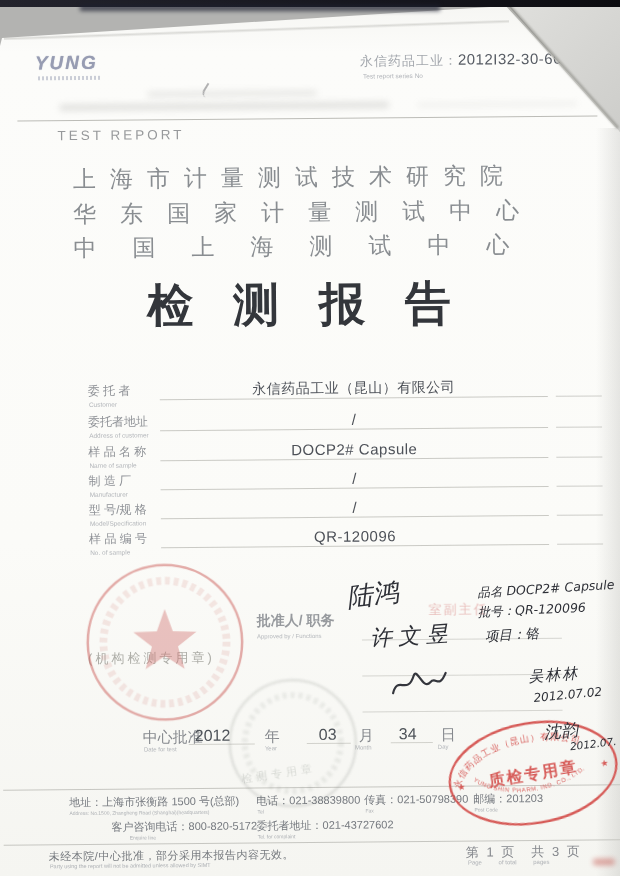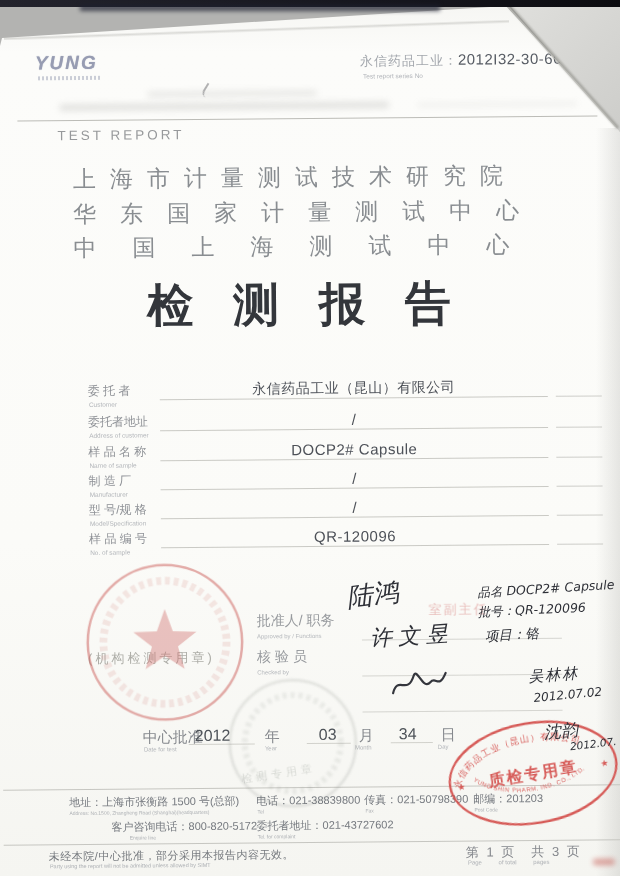--- a/index.html
+++ b/index.html
@@ -52,21 +52,21 @@
   
   .field{position:absolute;left:88px;width:515px;height:28px;}
   .field .flabel{position:absolute;left:0;top:0;font-size:12px;color:#8f9297;white-space:nowrap;text-align:right;}
   .field .fsub{position:absolute;left:1px;top:18px;font-size:6.5px;color:#b4b7bb;white-space:nowrap;}
   .field .fline{position:absolute;left:72px;top:17px;width:388px;border-bottom:1px solid rgba(170,170,164,.6);}
   .field .fstub{position:absolute;left:468px;top:17px;width:46px;border-bottom:1px solid rgba(170,170,164,.55);}
   .field .fvalue{position:absolute;left:72px;top:-1px;width:388px;text-align:center;font-size:15px;color:#4d5158;letter-spacing:.5px;}
 
   
   .siglabel{position:absolute;left:255px;width:86px;}
-  .siglabel .main{display:flex;justify-content:space-between;font-size:14px;color:#979a9e;white-space:nowrap;}
+  .siglabel .main{display:flex;justify-content:space-between;font-size:14px;color:#979a9e;white-space:nowrap;font-weight:bold;}
   .siglabel .sub{font-size:6px;color:#b6b9bd;margin-top:3px;white-space:nowrap;}
   .sigline{position:absolute;height:1px;background:rgba(180,180,174,.5);}
   .stamp-note{position:absolute;left:86px;top:648px;font-size:13px;letter-spacing:3px;color:rgba(148,148,142,.75);z-index:3;}
 
   .hw{font-family:"DejaVu Sans",sans-serif;font-style:italic;color:#2e3037;z-index:6;position:absolute;white-space:nowrap;}
   .duty-stamp{position:absolute;left:427px;top:602px;font-size:13px;letter-spacing:2px;color:rgba(205,95,92,.40);
     z-index:5;filter:blur(.4px);}
 
   
   .dr{position:absolute;white-space:nowrap;}
@@ -176,24 +176,20 @@
       <circle cx="87" cy="87" r="79" fill="none" stroke="#cf6a66" stroke-width="2.6"></circle>
       <circle cx="87" cy="87" r="63" fill="none" stroke="#d07a76" stroke-width="8" stroke-dasharray="5 4" opacity=".30"></circle>
       <polygon points="87,53 95.2,75.7 119.3,76.5 100.3,91.3 107,114.5 87,101 67,114.5 73.7,91.3 54.7,76.5 78.8,75.7" fill="#d2716d" opacity=".75"></polygon>
     </g>
   </svg>
   <div class="stamp-note">(机构检测专用章)</div>
 
   <div class="siglabel" style="top:612px">
     <div class="main">批准人/ 职务</div>
     <div class="sub">Approved by / Functions</div>
-  </div>
-  <div class="siglabel" style="top:648px">
-    <div class="main">核 验 员</div>
-    <div class="sub">Checked by</div>
   </div>
   <div class="sigline" style="left:360px;top:640px;width:200px"></div>
   <div class="sigline" style="left:360px;top:676px;width:200px"></div>
   <div class="sigline" style="left:360px;top:712px;width:200px"></div>
 
   <div class="duty-stamp">室副主任</div>
   <div class="hw" style="left:345px;top:578px;font-size:26px;transform:rotate(-7deg);">陆鸿</div>
   <div class="hw" style="left:368px;top:622px;font-size:22px;letter-spacing:6px;transform:rotate(-3deg);">许文昱</div>
   <svg class="hw" style="left:386px;top:666px;" width="62" height="34" viewBox="0 0 62 34">
     <path d="M4,26 C10,8 18,30 26,10 C30,2 34,26 42,18 C48,12 50,26 58,10" fill="none" stroke="#34363d" stroke-width="2.2" stroke-linecap="round" transform="rotate(-4 31 17)"></path>

